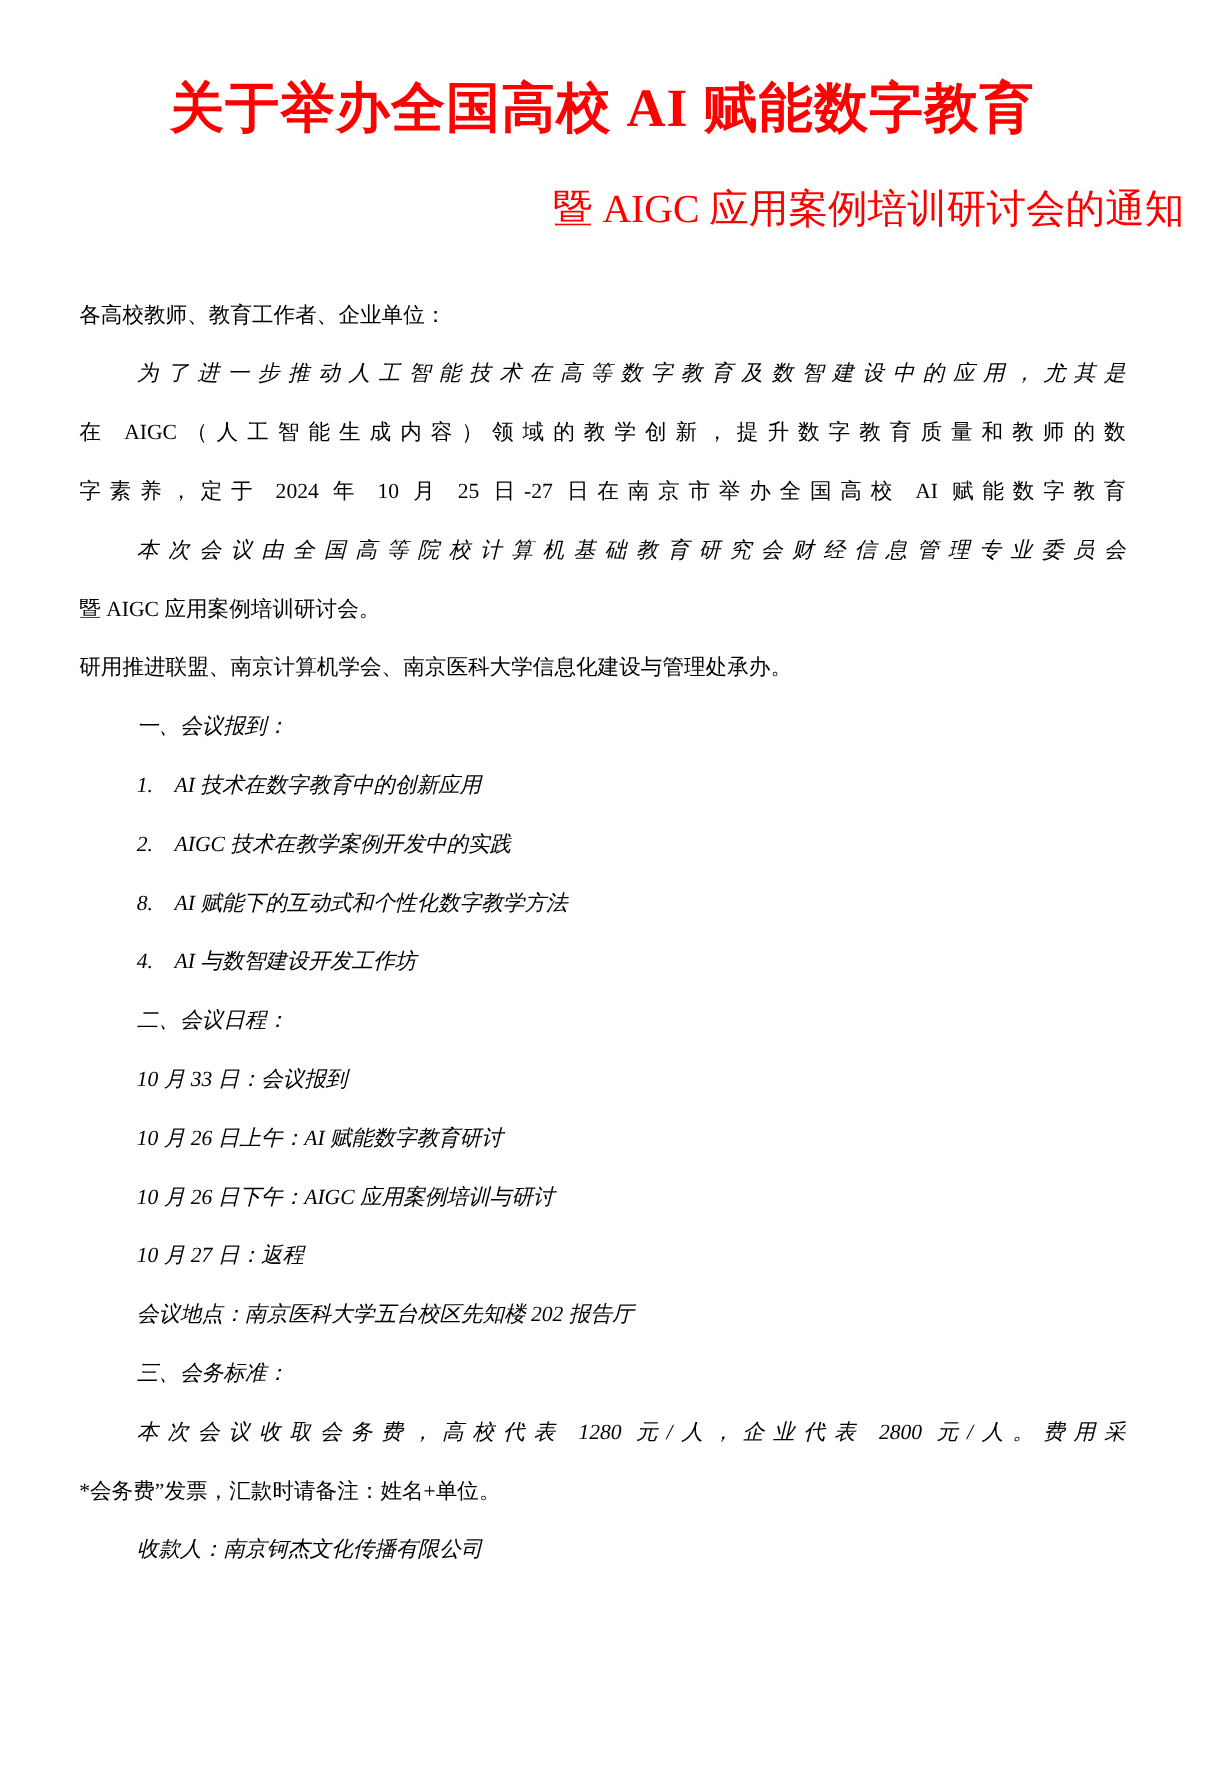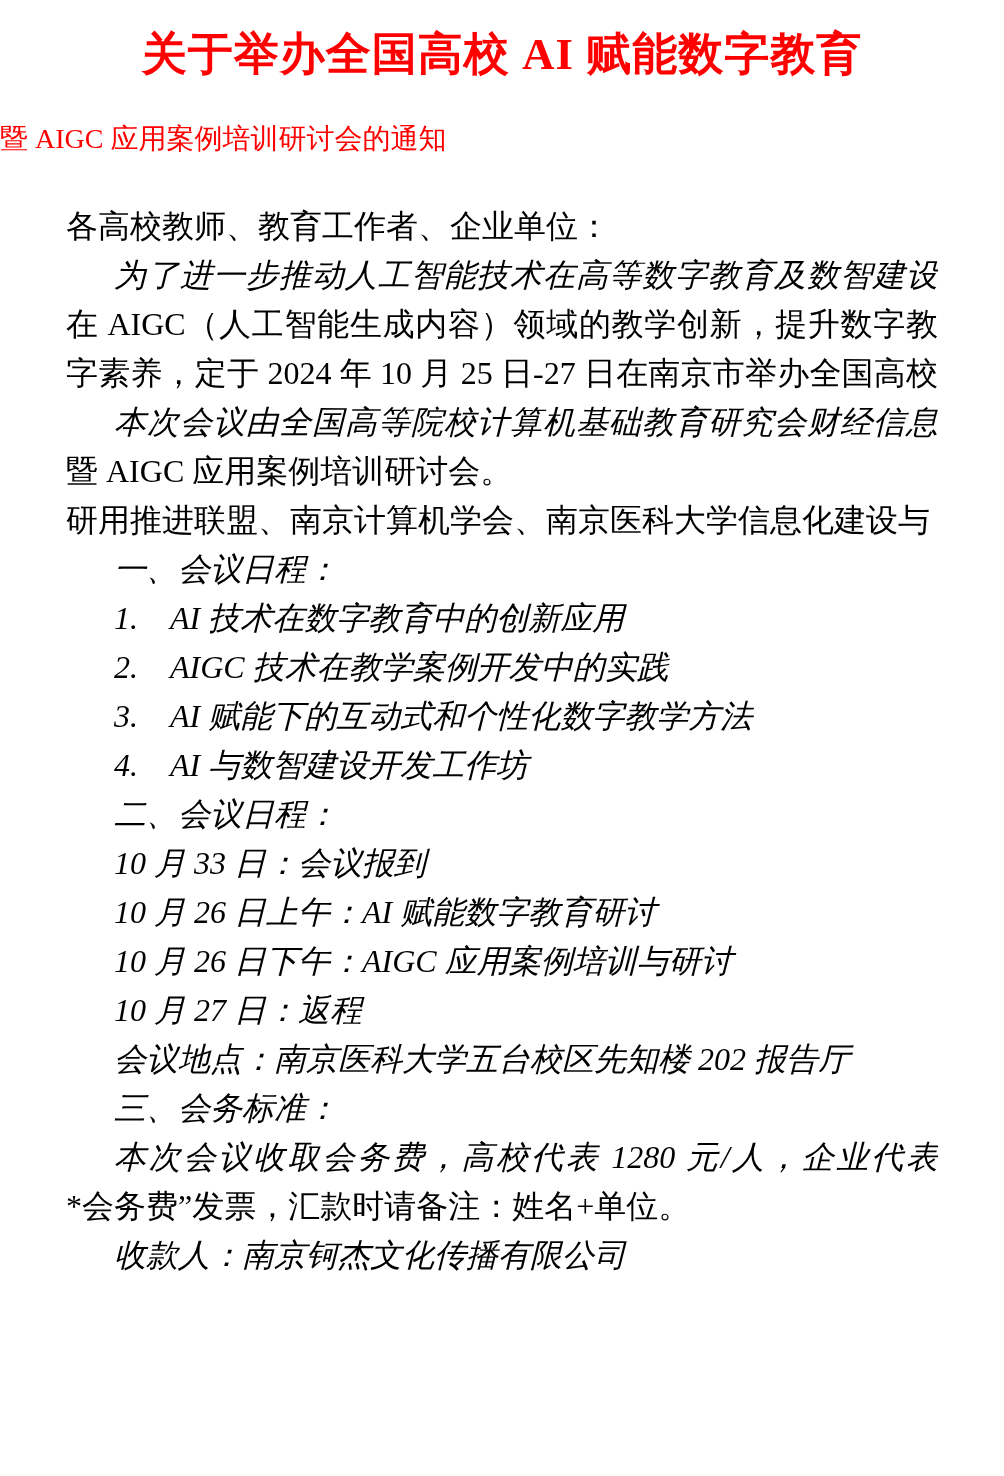--- a/index.html
+++ b/index.html
@@ -7,43 +7,43 @@
     position: relative;
     width: 1004px;
     height: 1476px;
     background: #ffffff;
     overflow: hidden;
     font-family: "Liberation Serif", "DejaVu Serif", serif;
     color: #000000;
   }
   .doc-title {
     margin: 0;
-    padding-top: 24px;
+    padding-top: 60px;
     text-align: center;
     color: #fe0000;
     font-size: 45px;
     font-weight: bold;
     line-height: 60px;
     letter-spacing: 1px;
     font-family: "Liberation Serif", "DejaVu Serif", serif;
   }
   .doc-subtitle {
     margin: 36px 17px 0 0;
-    text-align: left;
+    text-align: right;
     color: #fe0000;
-    font-size: 28px;
+    font-size: 33px;
     font-weight: normal;
     line-height: 38px;
     font-family: "Liberation Serif", "DejaVu Serif", serif;
   }
   .doc-body {
     margin: 44px 66px 0 66px;
   }
   .bline {
-    font-size: 32px;
+    font-size: 18px;
     line-height: 49px;
     height: 49px;
     text-align: left;
     overflow: hidden;
     color: #000000;
   }
   
   .first { text-indent: 48px; font-style: italic; }
   
   .fill { text-align: justify; text-align-last: justify; }
@@ -62,24 +62,24 @@
     <div class="bline">各高校教师、教育工作者、企业单位：</div>
 
     <div class="bline first fill">为了进一步推动人工智能技术在高等数字教育及数智建设中的应用，尤其是</div>
     <div class="bline fill">在 AIGC（人工智能生成内容）领域的教学创新，提升数字教育质量和教师的数</div>
     <div class="bline fill">字素养，定于 2024 年 10 月 25 日-27 日在南京市举办全国高校 AI 赋能数字教育</div>
     <div class="bline first fill">本次会议由全国高等院校计算机基础教育研究会财经信息管理专业委员会</div>
 
     <div class="bline">暨 AIGC 应用案例培训研讨会。</div>
     <div class="bline">研用推进联盟、南京计算机学会、南京医科大学信息化建设与管理处承办。</div>
 
-    <div class="bline first">一、会议日程：</div>
+    <div class="bline first">一、会议报到：</div>
     <div class="bline first">1.  AI 技术在数字教育中的创新应用</div>
     <div class="bline first">2.  AIGC 技术在教学案例开发中的实践</div>
-    <div class="bline first">3.  AI 赋能下的互动式和个性化数字教学方法</div>
+    <div class="bline first">8.  AI 赋能下的互动式和个性化数字教学方法</div>
     <div class="bline first">4.  AI 与数智建设开发工作坊</div>
 
     <div class="bline first">二、会议日程：</div>
     <div class="bline first">10 月 33 日：会议报到</div>
     <div class="bline first">10 月 26 日上午：AI 赋能数字教育研讨</div>
     <div class="bline first">10 月 26 日下午：AIGC 应用案例培训与研讨</div>
     <div class="bline first">10 月 27 日：返程</div>
     <div class="bline first">会议地点：南京医科大学五台校区先知楼 202 报告厅</div>
 
     <div class="bline first">三、会务标准：</div>

